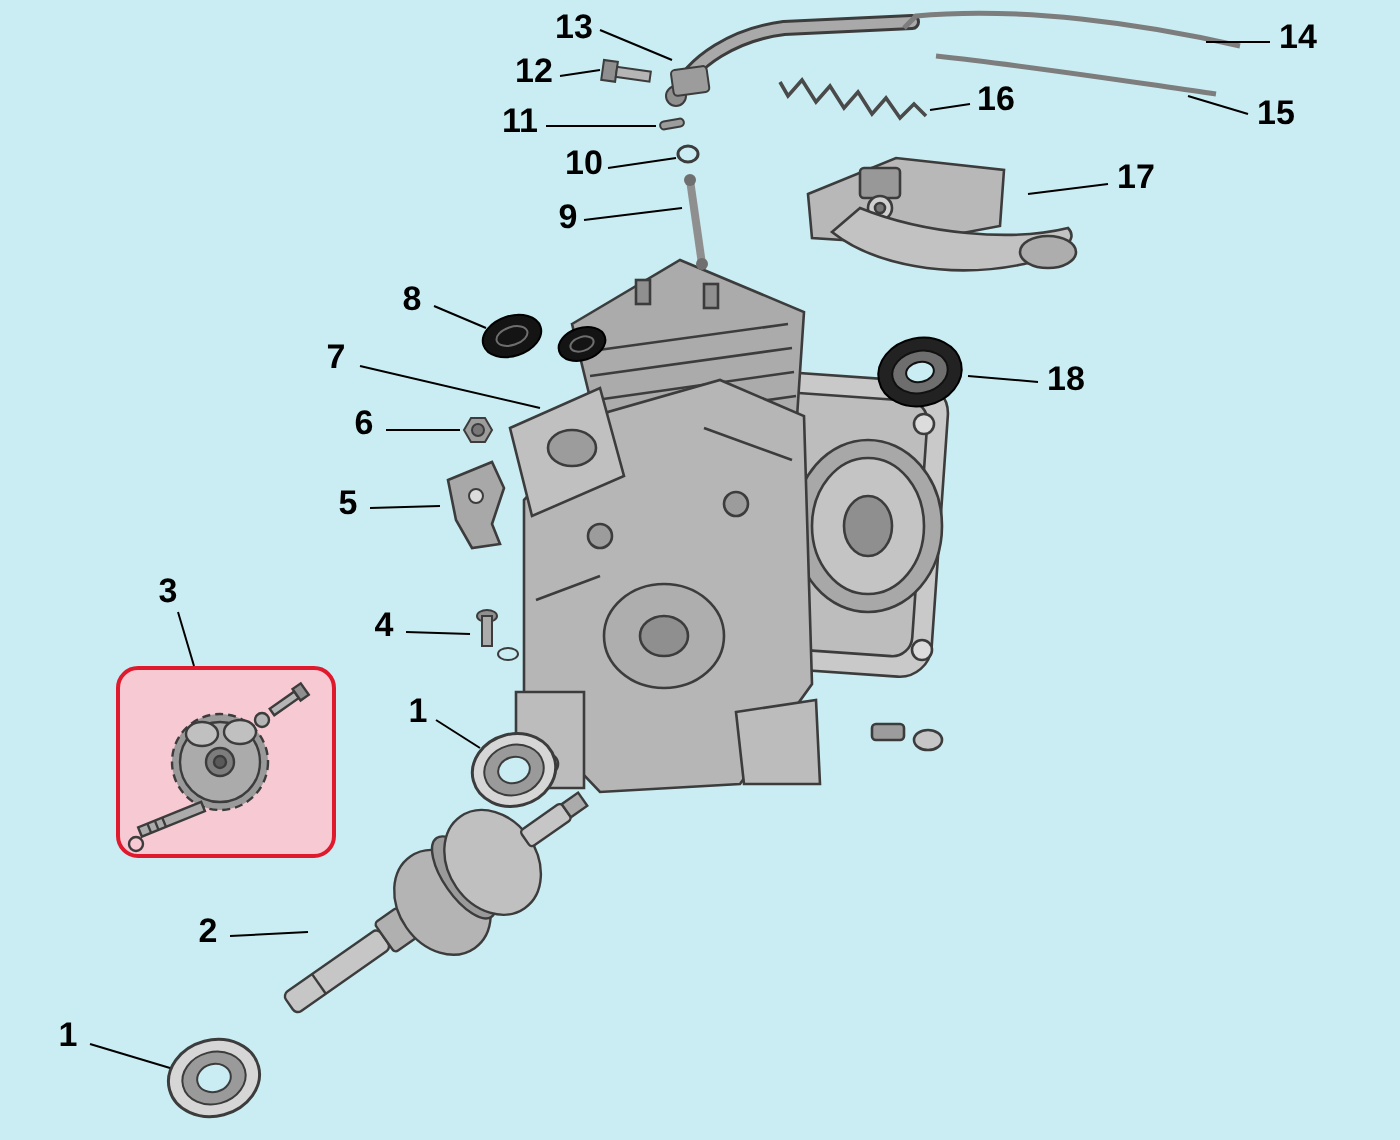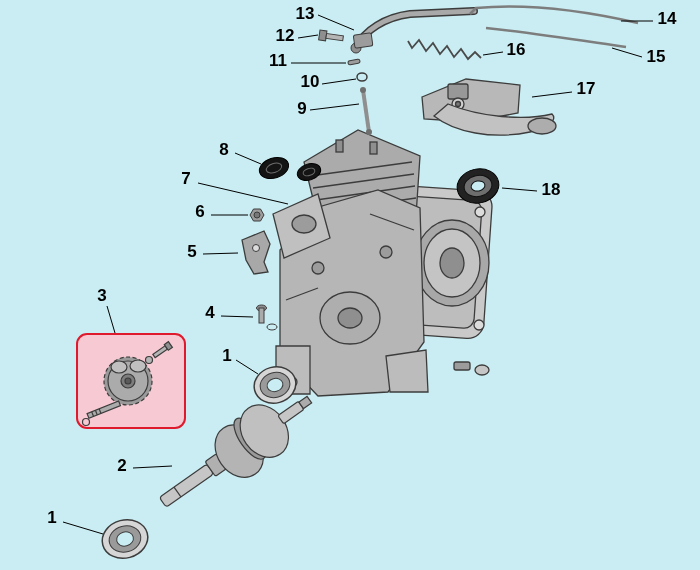--- a/index.html
+++ b/index.html
@@ -1,18 +1,18 @@
 <!DOCTYPE html>
 <html><head>
 <meta charset="utf-8">
 <style>
   * { margin: 0; padding: 0; box-sizing: border-box; }
   html, body { width: 700px; height: 570px; overflow: hidden; }
   body { font-family: "Liberation Sans", sans-serif; background: #c9edf2; }
-  .stage { position: relative; width: 700px; height: 570px; padding-left: 18px; }
+  .stage { position: relative; width: 700px; height: 570px; }
   svg { display: block; }
   .callout-label {
     font-family: "Liberation Sans", sans-serif;
     font-size: 17px;
     font-weight: bold;
     fill: #000;
     text-anchor: middle;
   }
   .leader { stroke: #000; stroke-width: 1; fill: none; }
   .line-art { stroke: #3c3c3c; stroke-width: 1.3; }

